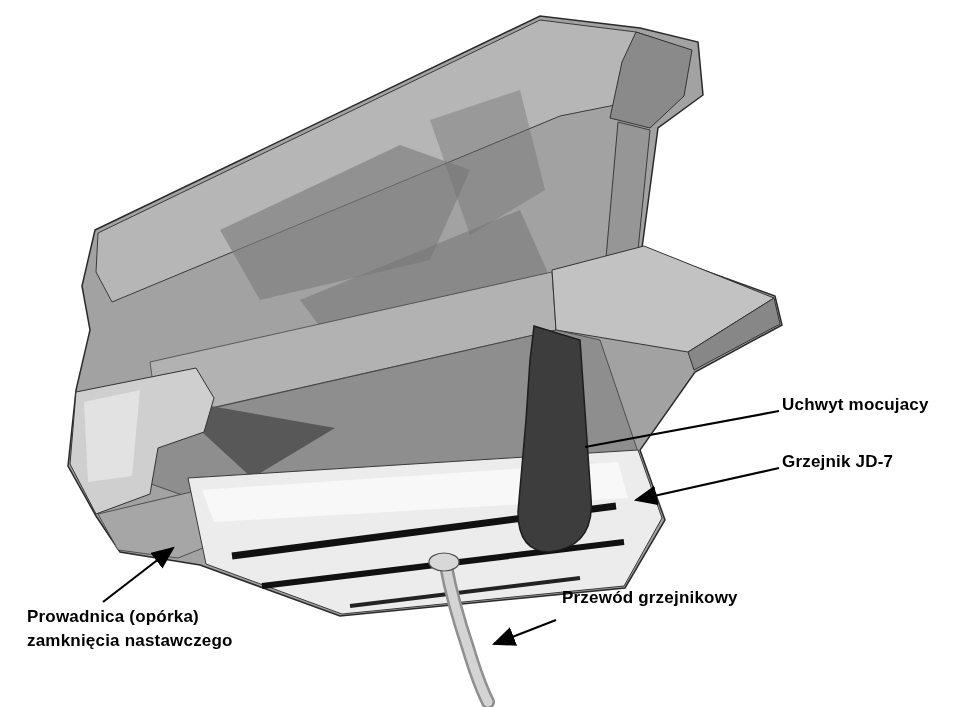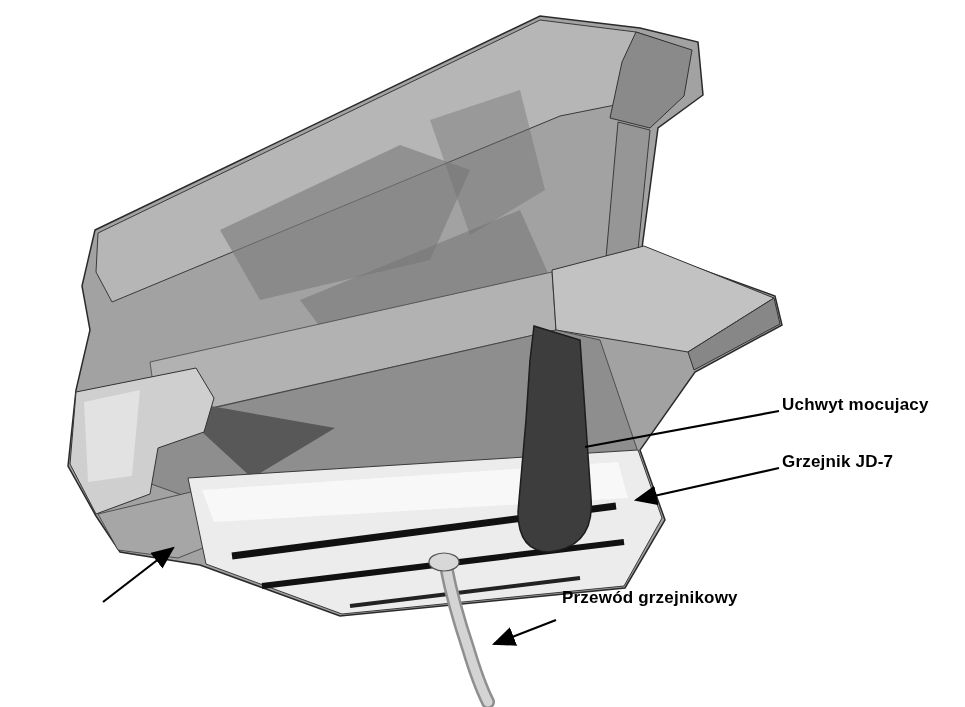--- a/index.html
+++ b/index.html
@@ -85,15 +85,17 @@
     <line x1="103" y1="602" x2="173" y2="548" stroke="#000" stroke-width="2.2" marker-end="url(#arrowhead)"></line>
   </svg>
 
   <div class="label" id="label-uchwyt">Uchwyt mocujacy</div>
 
   <div class="label" id="label-grzejnik">Grzejnik JD-7</div>
 
   <div class="label" id="label-przewod">Przewód grzejnikowy</div>
 
   <div class="label" id="label-prowadnica">
+    <span class="line">Prowadnica (opórka)</span>
+    <span class="line">zamknięcia nastawczego</span>
   </div>
 
 </div>
 
 </body></html>

